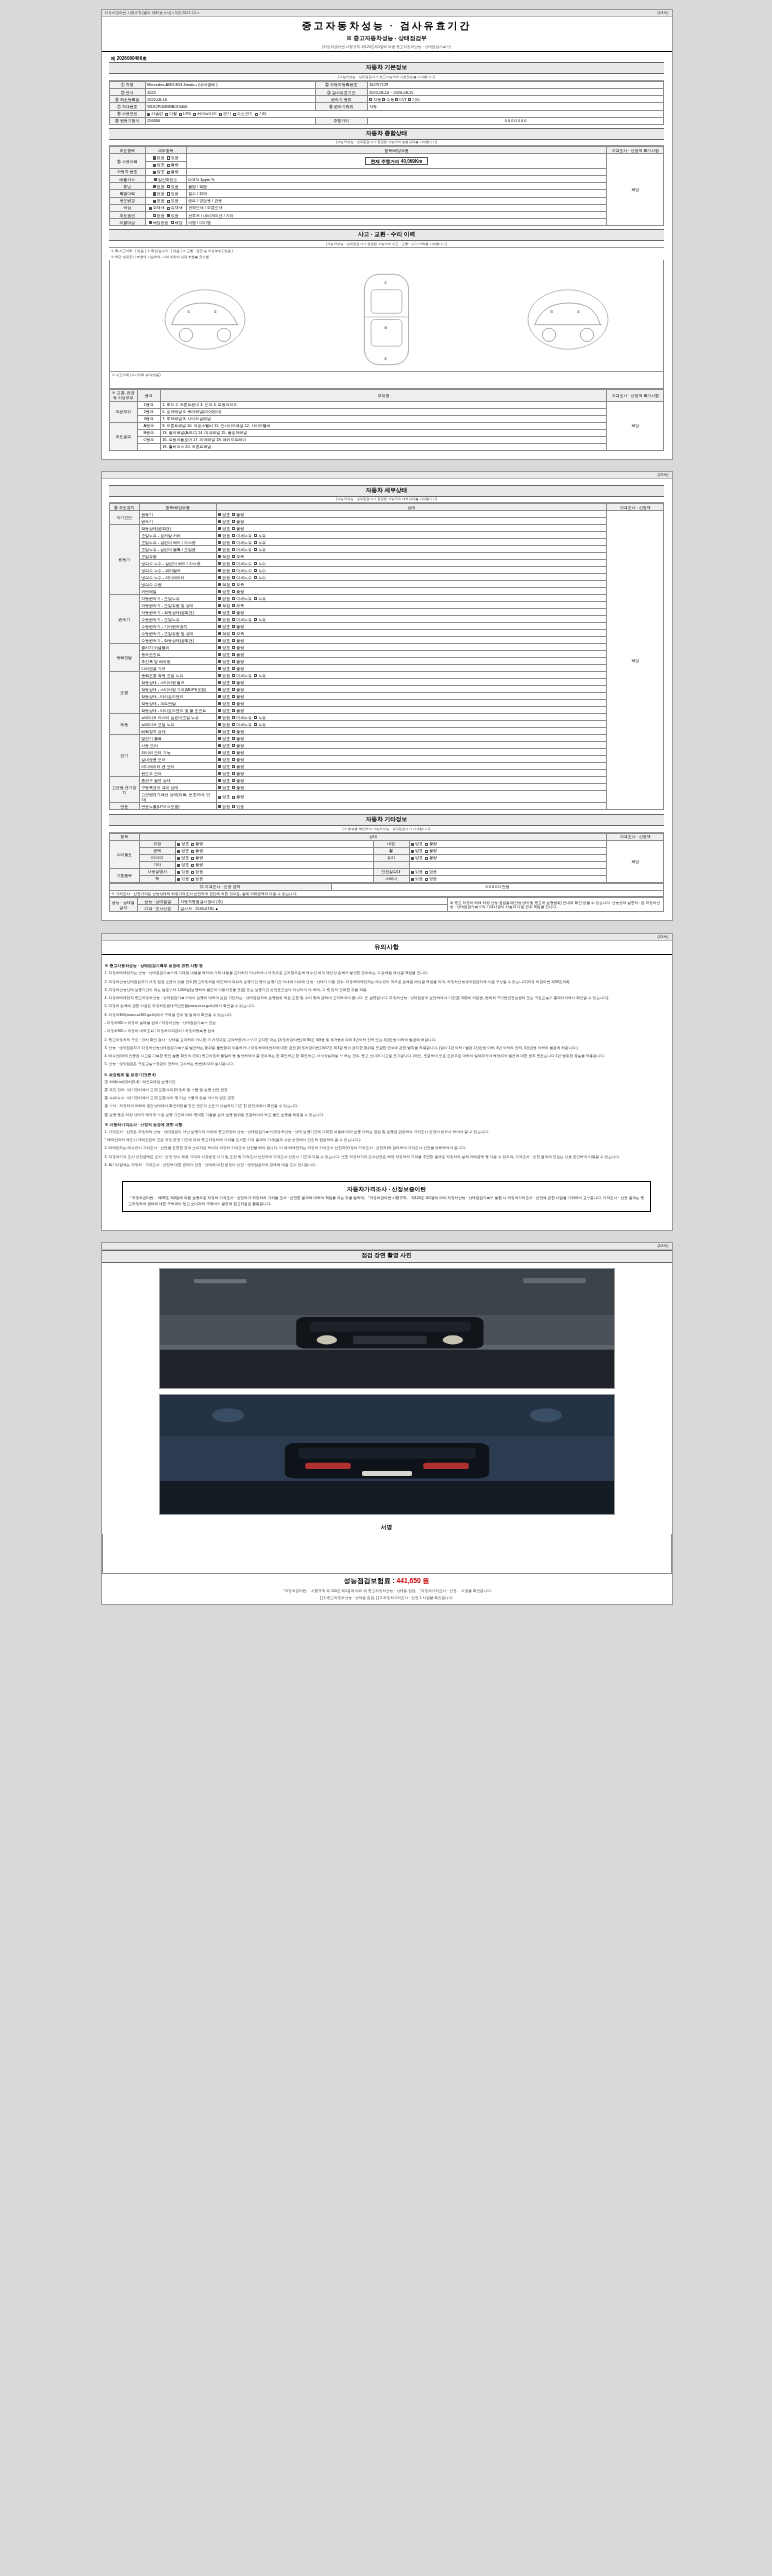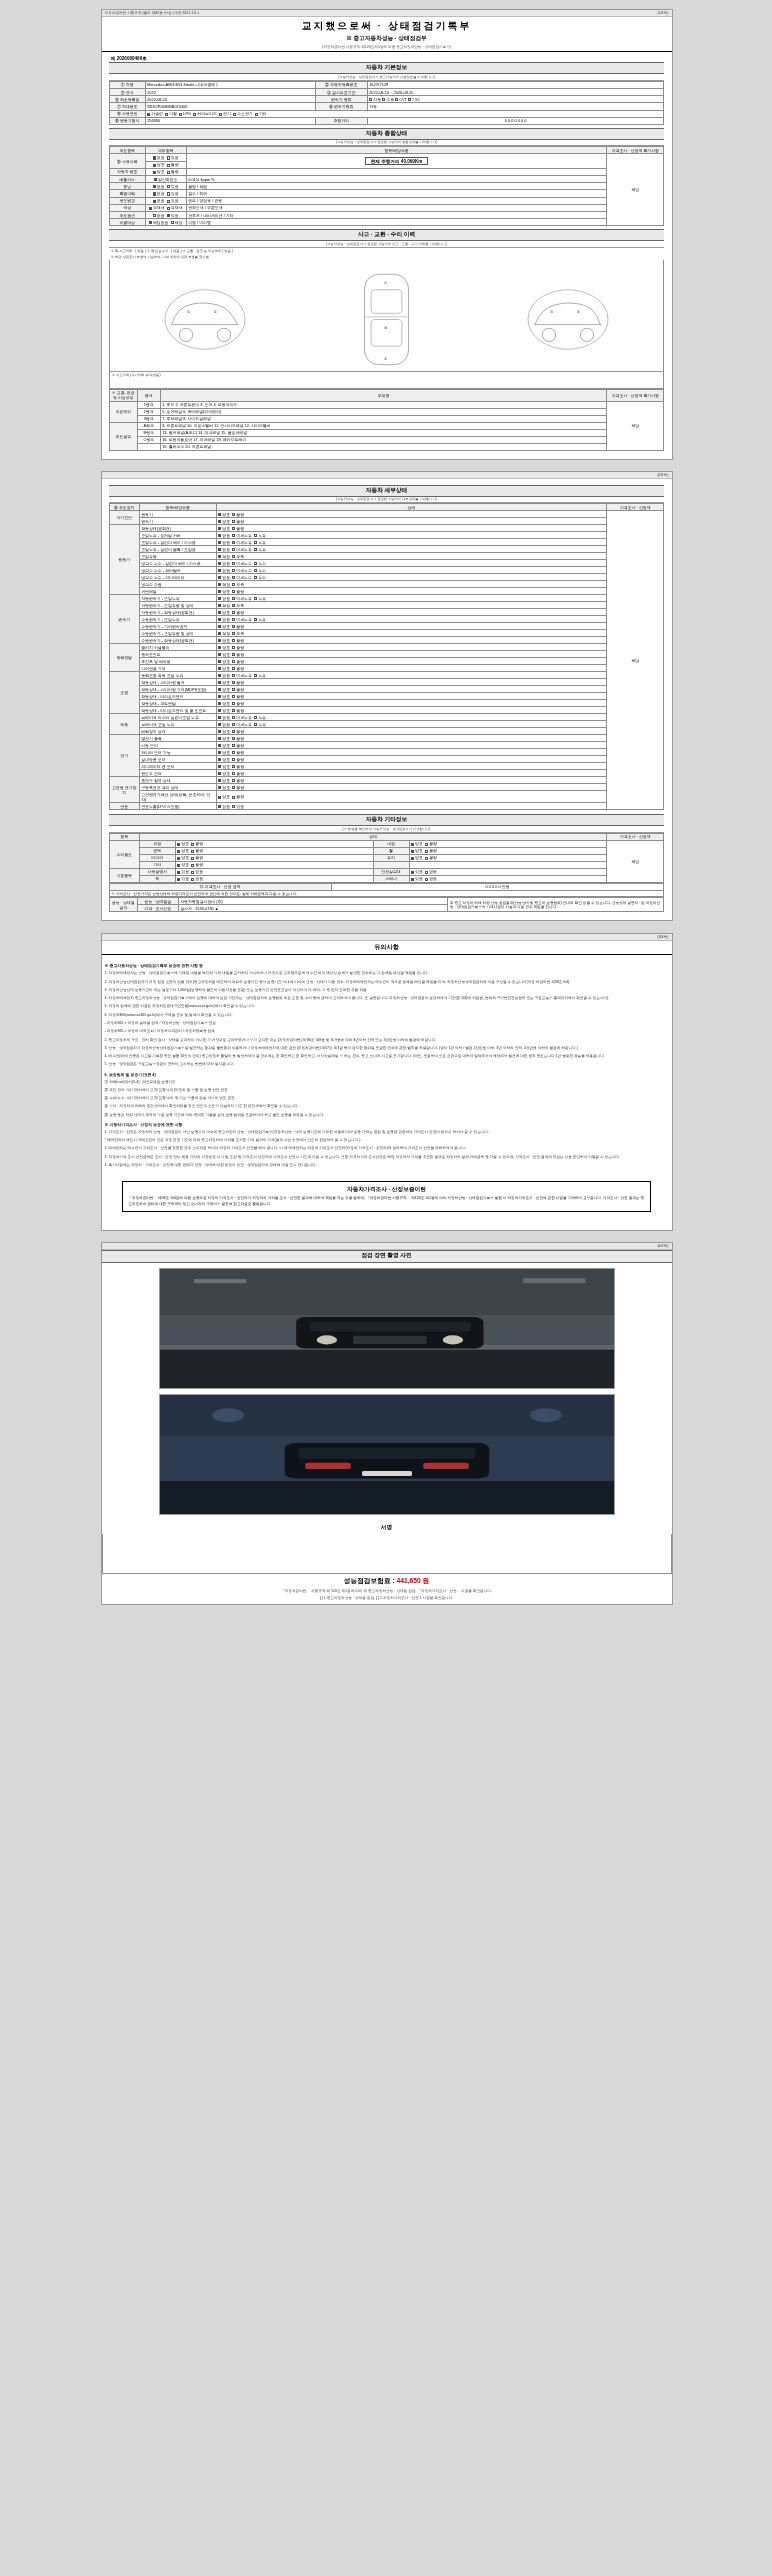--- a/index.html
+++ b/index.html
@@ -108,21 +108,21 @@
 
 <div class="page">
 
   <div class="sheet">
     <div class="topstrip">
       <span>자동차관리법 시행규칙 [별지 제82호서식] &lt;개정 2021.1.5.&gt;</span>
       <span>(1/4쪽)</span>
     </div>
 
     <div class="titlebar">
-      <div class="maintitle">교지했으로써 · 상태점검기록부</div>
+      <div class="maintitle">중고자동차성능 · 검사유효기간</div>
       <div class="subtitle">※ 중고자동차성능 · 상태점검부</div>
       <div class="subsub">(자동차관리법 시행규칙 제120조제1항에 따른 중고자동차성능 · 상태점검기록부)</div>
     </div>
 
     <div class="sheet-inner" style="padding-top:2.1px;">
       <div class="docnum">
         <span>제</span>
         <span>2026060466호</span>
       </div>
 

